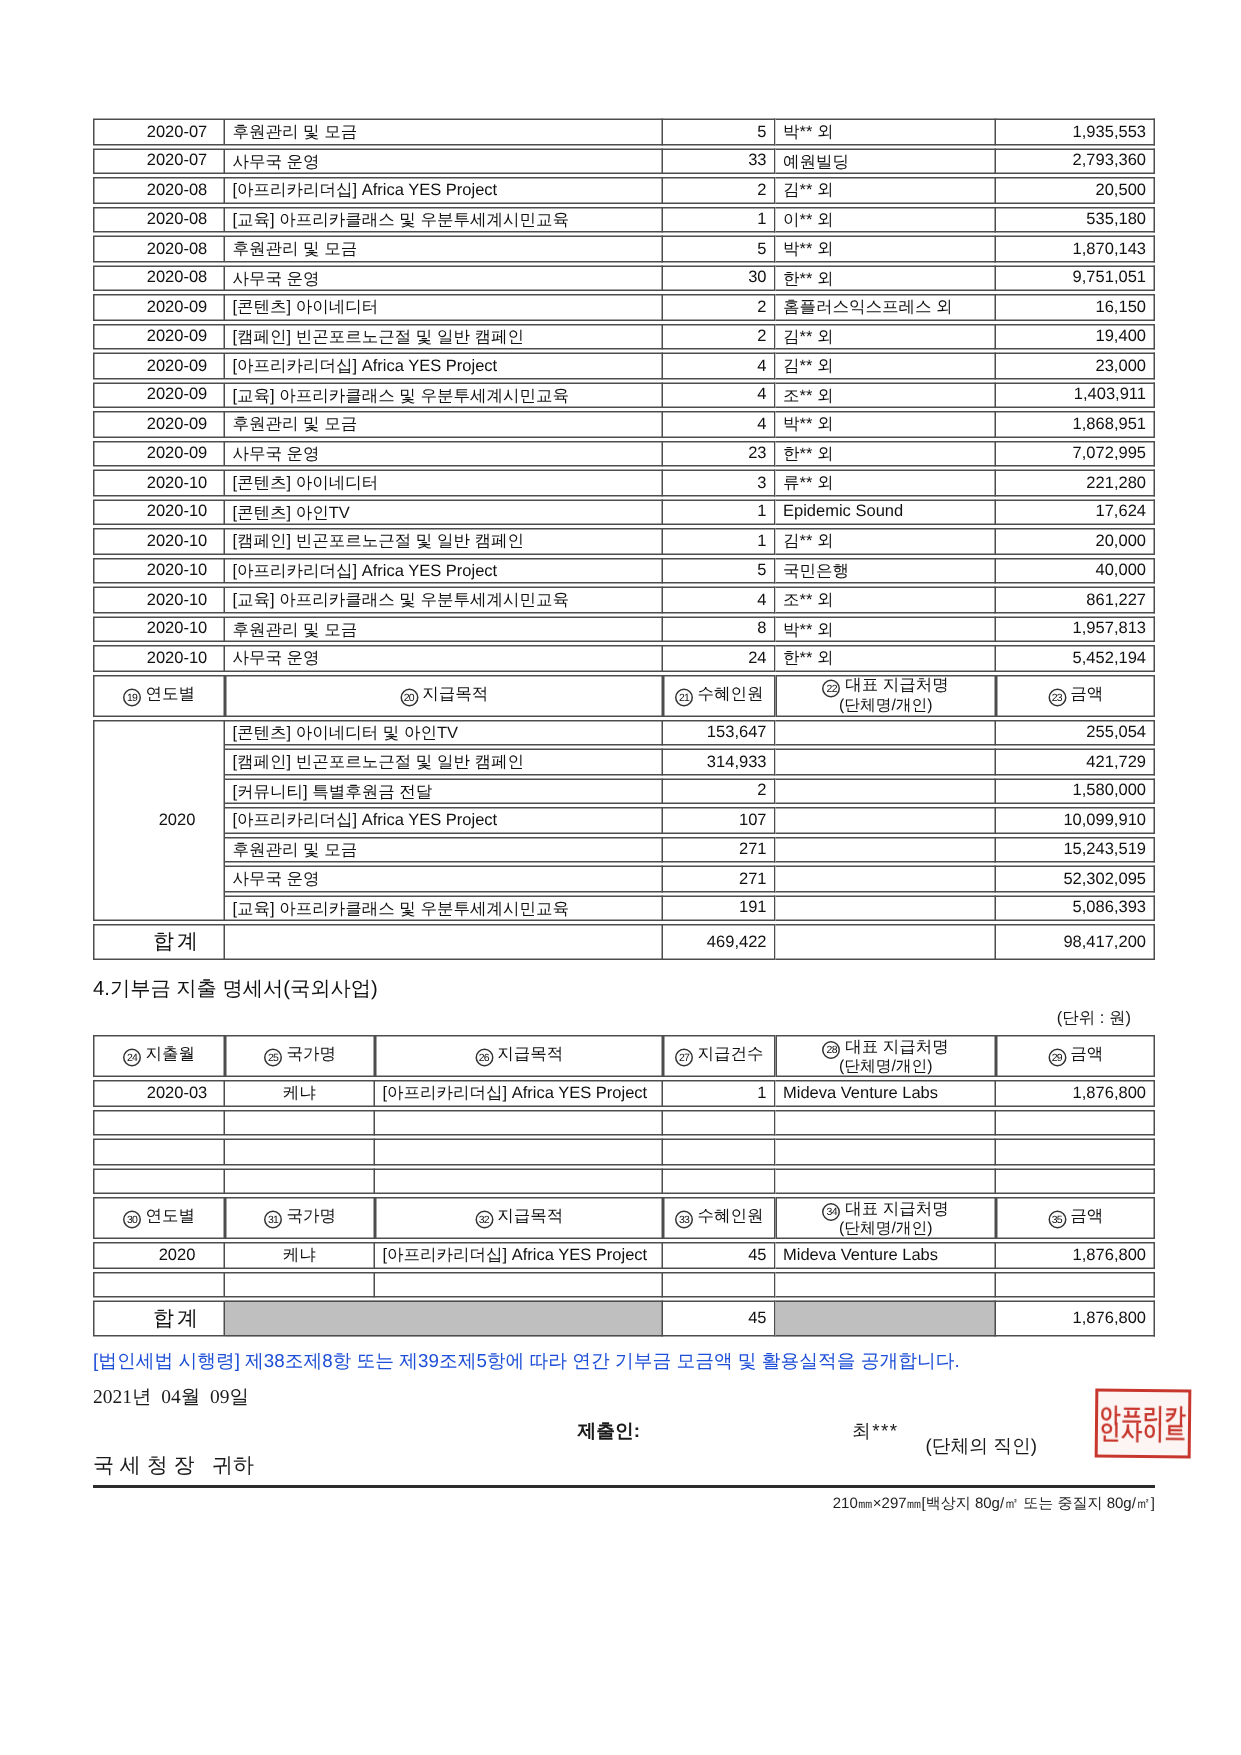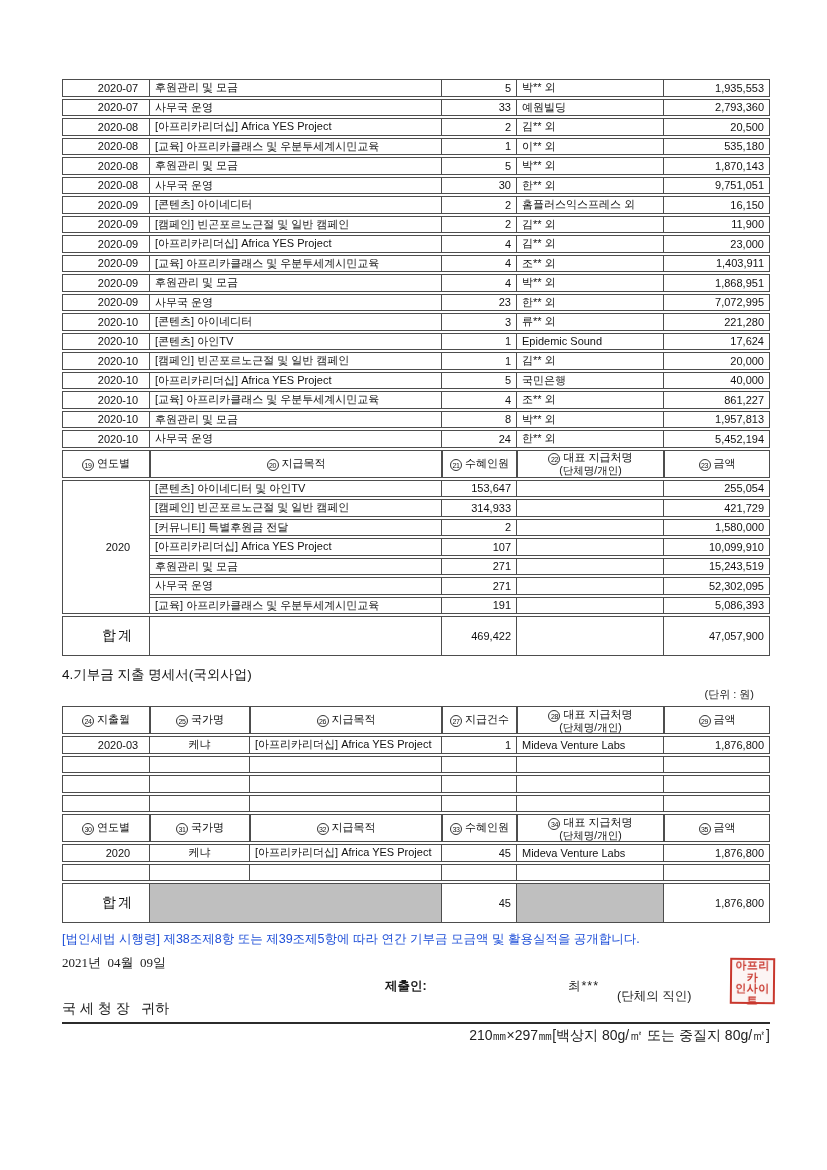--- a/index.html
+++ b/index.html
@@ -19,47 +19,47 @@
   }
   td {
     border-top:1px solid #4d4d4d; border-bottom:1px solid #4d4d4d;
     border-right:1px solid #4d4d4d;
     height:17.5px; padding:0 5px; overflow:hidden; white-space:nowrap;
     background:#fff; vertical-align:middle;
   }
   td.bl { border-left:1px solid #4d4d4d;padding-left:29px; }
   .c { text-align:center; } .l { text-align:left; } .r { text-align:right; }
   tr.hrow td { height:28px; text-align:center; padding:0 2px; }
-  tr.trow td { height:40px; }
+  tr.trow td { height:24px; }
   td.tlabel { font-size:14px; letter-spacing:2px; }
   td.gray { background:#bfbfbf; }
   .hl { line-height:13px; }
   .sub { line-height:11px; font-size:10.5px; }
   .circ {
     display:inline-block; width:12px; height:12px; line-height:11px;
     border:1px solid #333; border-radius:50%;
     font-size:7px; letter-spacing:-0.5px; text-align:center;
     vertical-align:-1px; margin-right:3px;
   }
   .sec-title { margin-top:8px; font-size:13.5px; color:#111; }
   .unit-note { text-align:right; font-size:11px; margin:3px 16px 2px; }
   .law-note { font-size:12.5px; margin-top:6px; color:#1d4ed8; }
   .date-line { text-align:left; font-size:13px; margin-top:6px; white-space:pre;font-family:Liberation Serif, serif; }
   .submit-line { position:relative; height:18px; margin-top:4px; font-size:12.5px; }
   .submit-label { position:absolute; left:323px; top:2px;font-weight:bold; }
   .submitter { position:absolute; left:506px; top:2px; letter-spacing:1px; }
   .seal-note { position:absolute; left:555px; top:12px; }
   .recipient { margin-top:6px; font-size:14px; white-space:pre; }
   .bottom-rule { border-top:2px solid #2b2b2b; margin-top:4px; width:708px; }
-  .paper-note { text-align:right; font-size:14px; margin-top:3px; color:#222; }
+  .paper-note { text-align:right; font-size:10px; margin-top:3px; color:#222; }
   .stamp {
-    position:absolute; left:668px; top:-18px; width:45px; height:46px;
+    position:absolute; left:668px; top:-18px; width:64px; height:46px;
     border:2px solid #c8372d; color:#c8372d;
-    display:flex; flex-direction:column; align-items:center; 
-    font-weight:bold; font-size:11px; line-height:11.5px; letter-spacing:0.5px;
+    display:flex; flex-direction:column; align-items:center; justify-content:center;
+    font-weight:bold; font-size:14px; line-height:11.5px; letter-spacing:0.5px;
     text-align:center; background:rgba(200,55,45,0.05);
     filter: blur(0.3px); transform: rotate(0.6deg);
   }
 </style>
 </head>
 <body>
 
 <div class="page">
   <div class="content">
 
@@ -127,21 +127,21 @@
             <td class="r">2</td>
             <td class="l">홈플러스익스프레스 외</td>
             <td class="r">16,150</td>
           </tr>
 
           <tr>
             <td class="c bl">2020-09</td>
             <td class="l">[캠페인] 빈곤포르노근절 및 일반 캠페인</td>
             <td class="r">2</td>
             <td class="l">김** 외</td>
-            <td class="r">11,900</td>
+            <td class="r">19,400</td>
           </tr>
 
           <tr>
             <td class="c bl">2020-09</td>
             <td class="l">[아프리카리더십] Africa YES Project</td>
             <td class="r">4</td>
             <td class="l">김** 외</td>
             <td class="r">23,000</td>
           </tr>
 
@@ -294,21 +294,21 @@
           <td class="l">[교육] 아프리카클래스 및 우분투세계시민교육</td>
           <td class="r">191</td>
           <td></td>
           <td class="r">5,086,393</td>
         </tr>
         <tr class="trow">
           <td class="c bl tlabel">합계</td>
           <td></td>
           <td class="r">469,422</td>
           <td></td>
-          <td class="r">47,057,900</td>
+          <td class="r">98,417,200</td>
         </tr>
       </tbody>
     </table>
 
     <div class="sec-title">4.기부금 지출 명세서(국외사업)</div>
     <div class="unit-note">(단위 : 원)</div>
 
     <table>
       <colgroup>
         <col style="width:88px">

